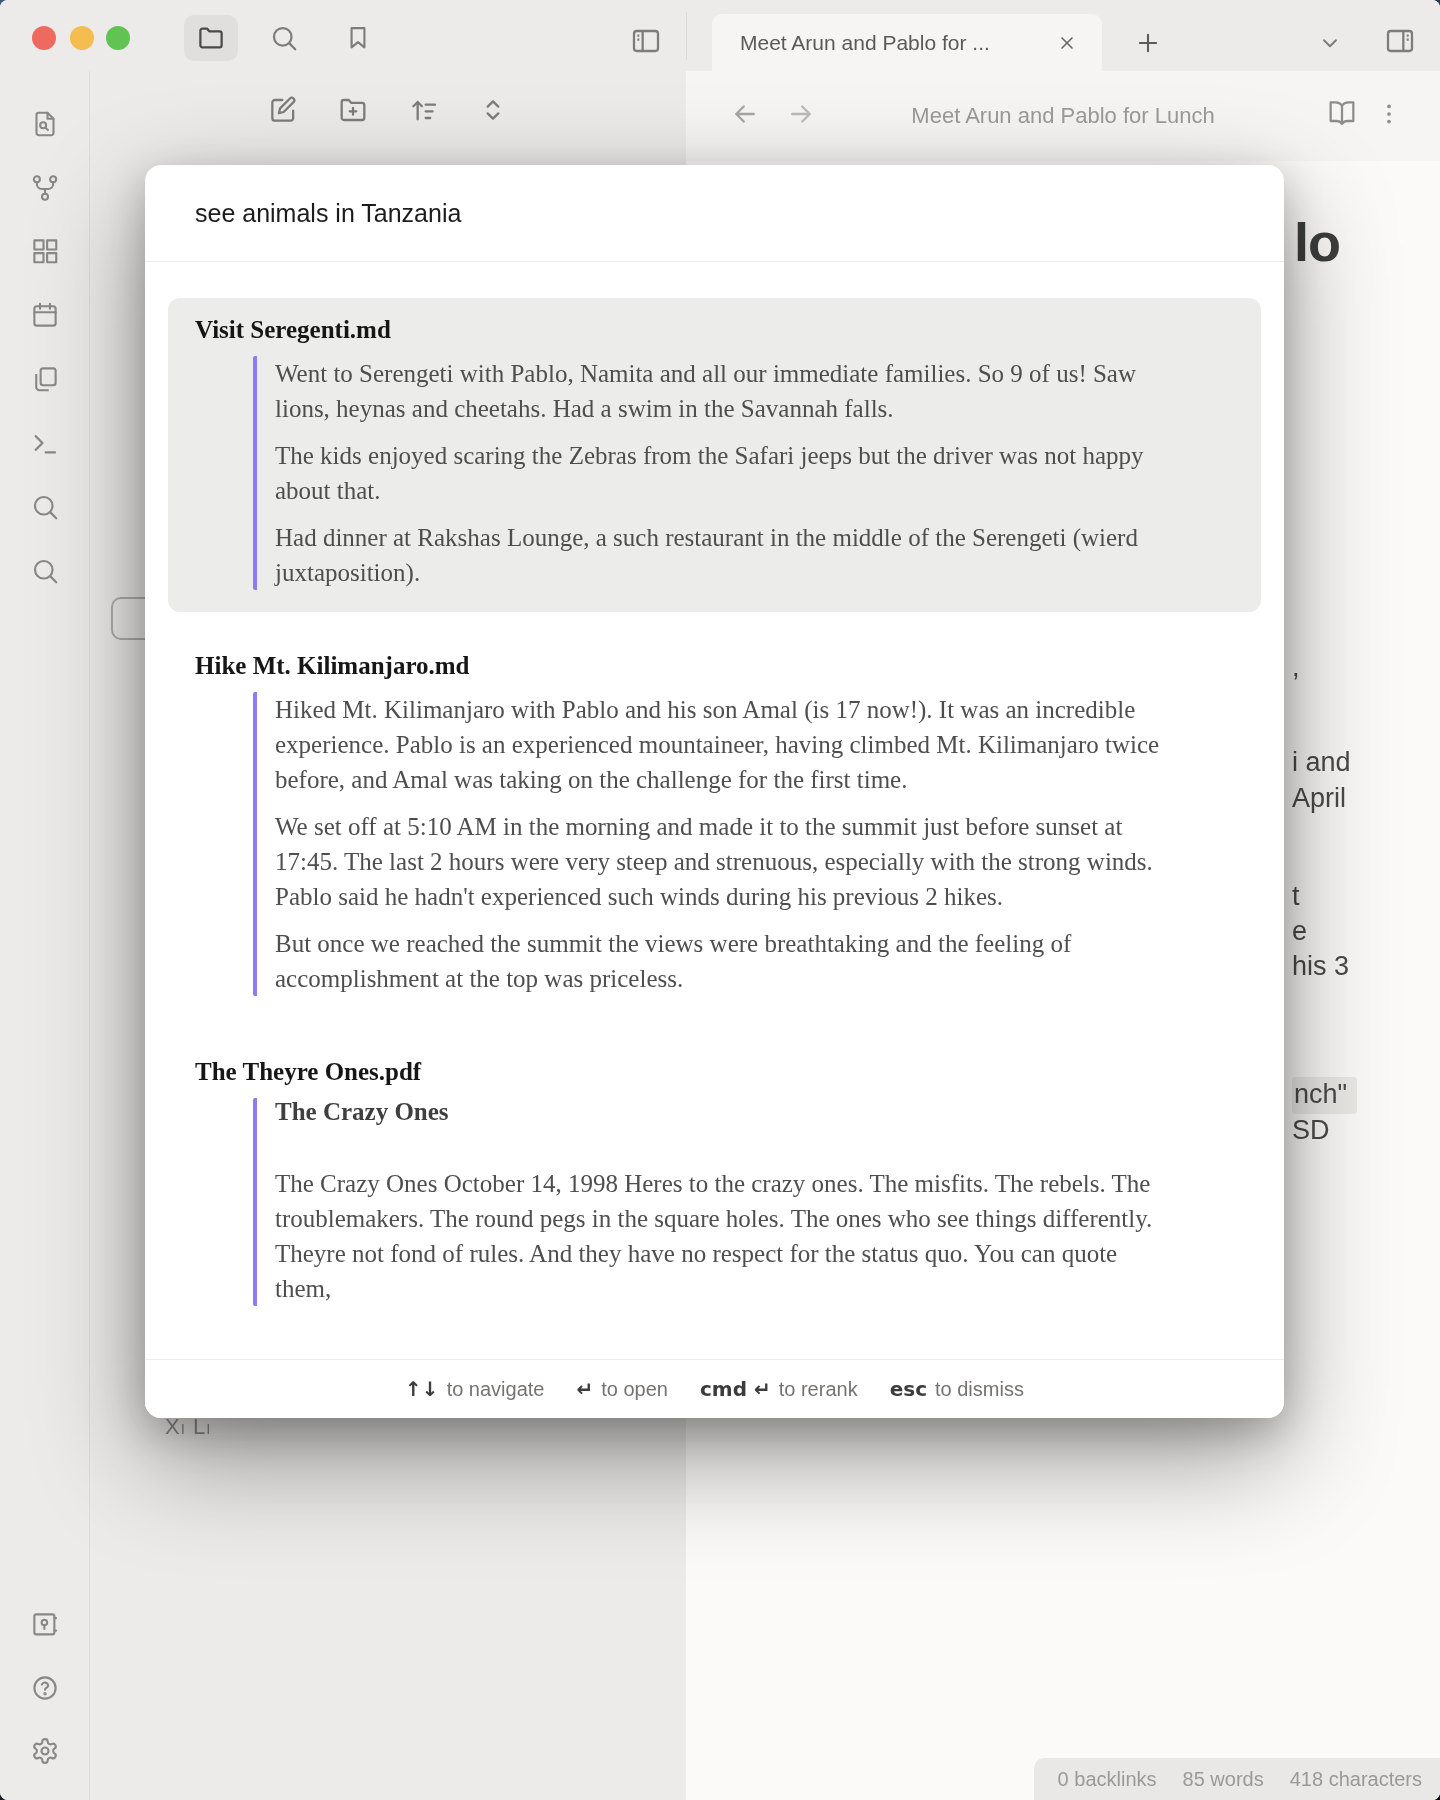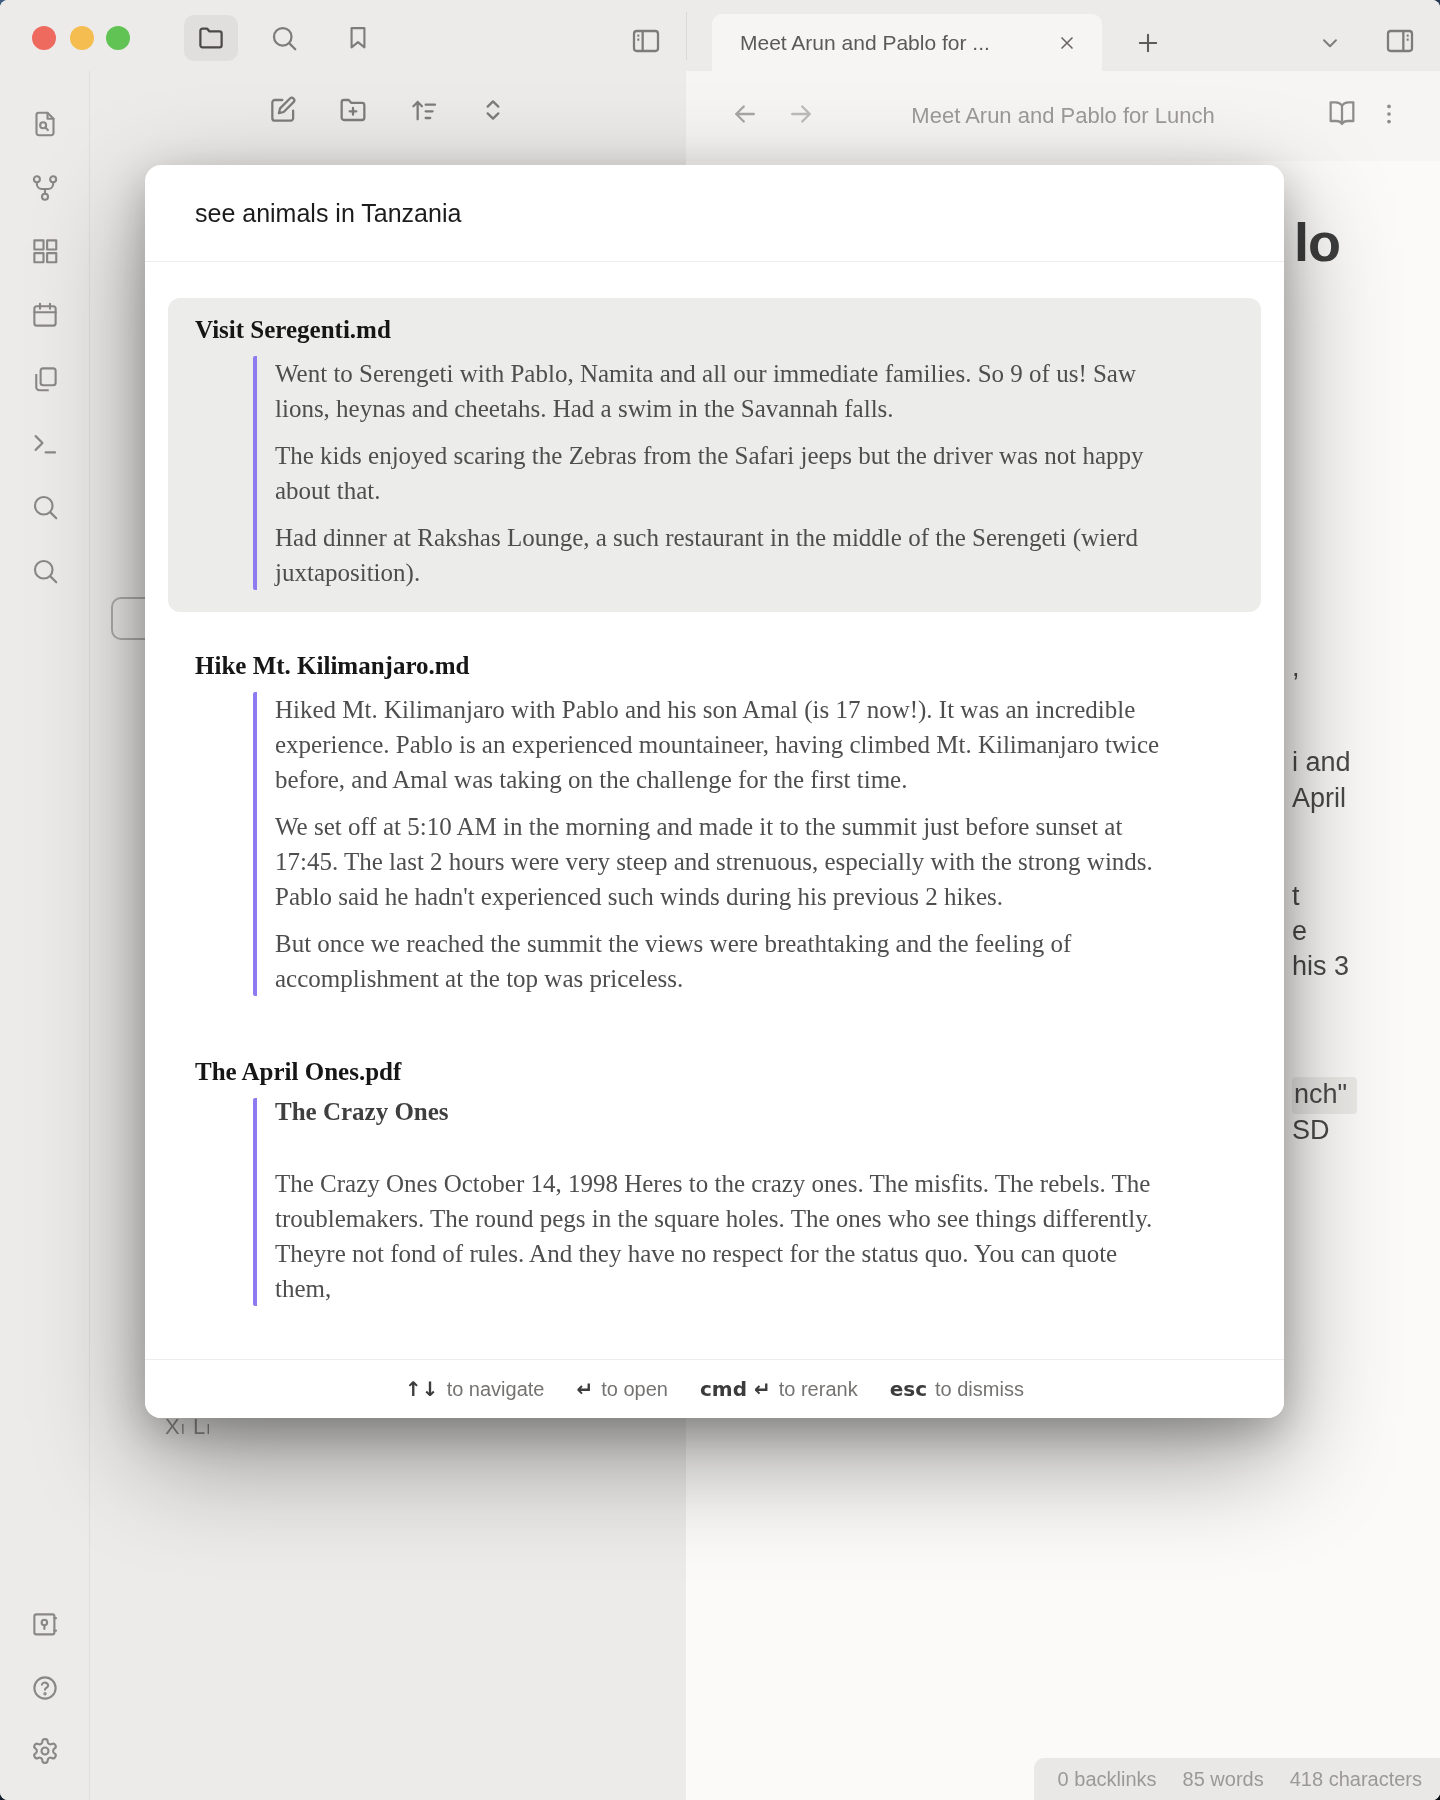--- a/index.html
+++ b/index.html
@@ -325,21 +325,21 @@
       <div class="rcard">
         <div class="r-title">Hike Mt. Kilimanjaro.md</div>
         <div class="r-quote">
           <p>Hiked Mt. Kilimanjaro with Pablo and his son Amal (is 17 now!). It was an incredible experience. Pablo is an experienced mountaineer, having climbed Mt. Kilimanjaro twice before, and Amal was taking on the challenge for the first time.</p>
           <p>We set off at 5:10 AM in the morning and made it to the summit just before sunset at 17:45. The last 2 hours were very steep and strenuous, especially with the strong winds. Pablo said he hadn't experienced such winds during his previous 2 hikes.</p>
           <p>But once we reached the summit the views were breathtaking and the feeling of accomplishment at the top was priceless.</p>
         </div>
       </div>
 
       <div class="rcard">
-        <div class="r-title">The April Ones.pdf</div>
+        <div class="r-title">The Theyre Ones.pdf</div>
         <div class="r-quote">
           <div class="q-head">The Crazy Ones</div>
           <p>The Crazy Ones October 14, 1998 Heres to the crazy ones. The misfits. The rebels. The troublemakers. The round pegs in the square holes. The ones who see things differently. Theyre not fond of rules. And they have no respect for the status quo. You can quote them,</p>
         </div>
       </div>
 
     </div>
 
     <div class="m-footer">
       <div class="hint">

